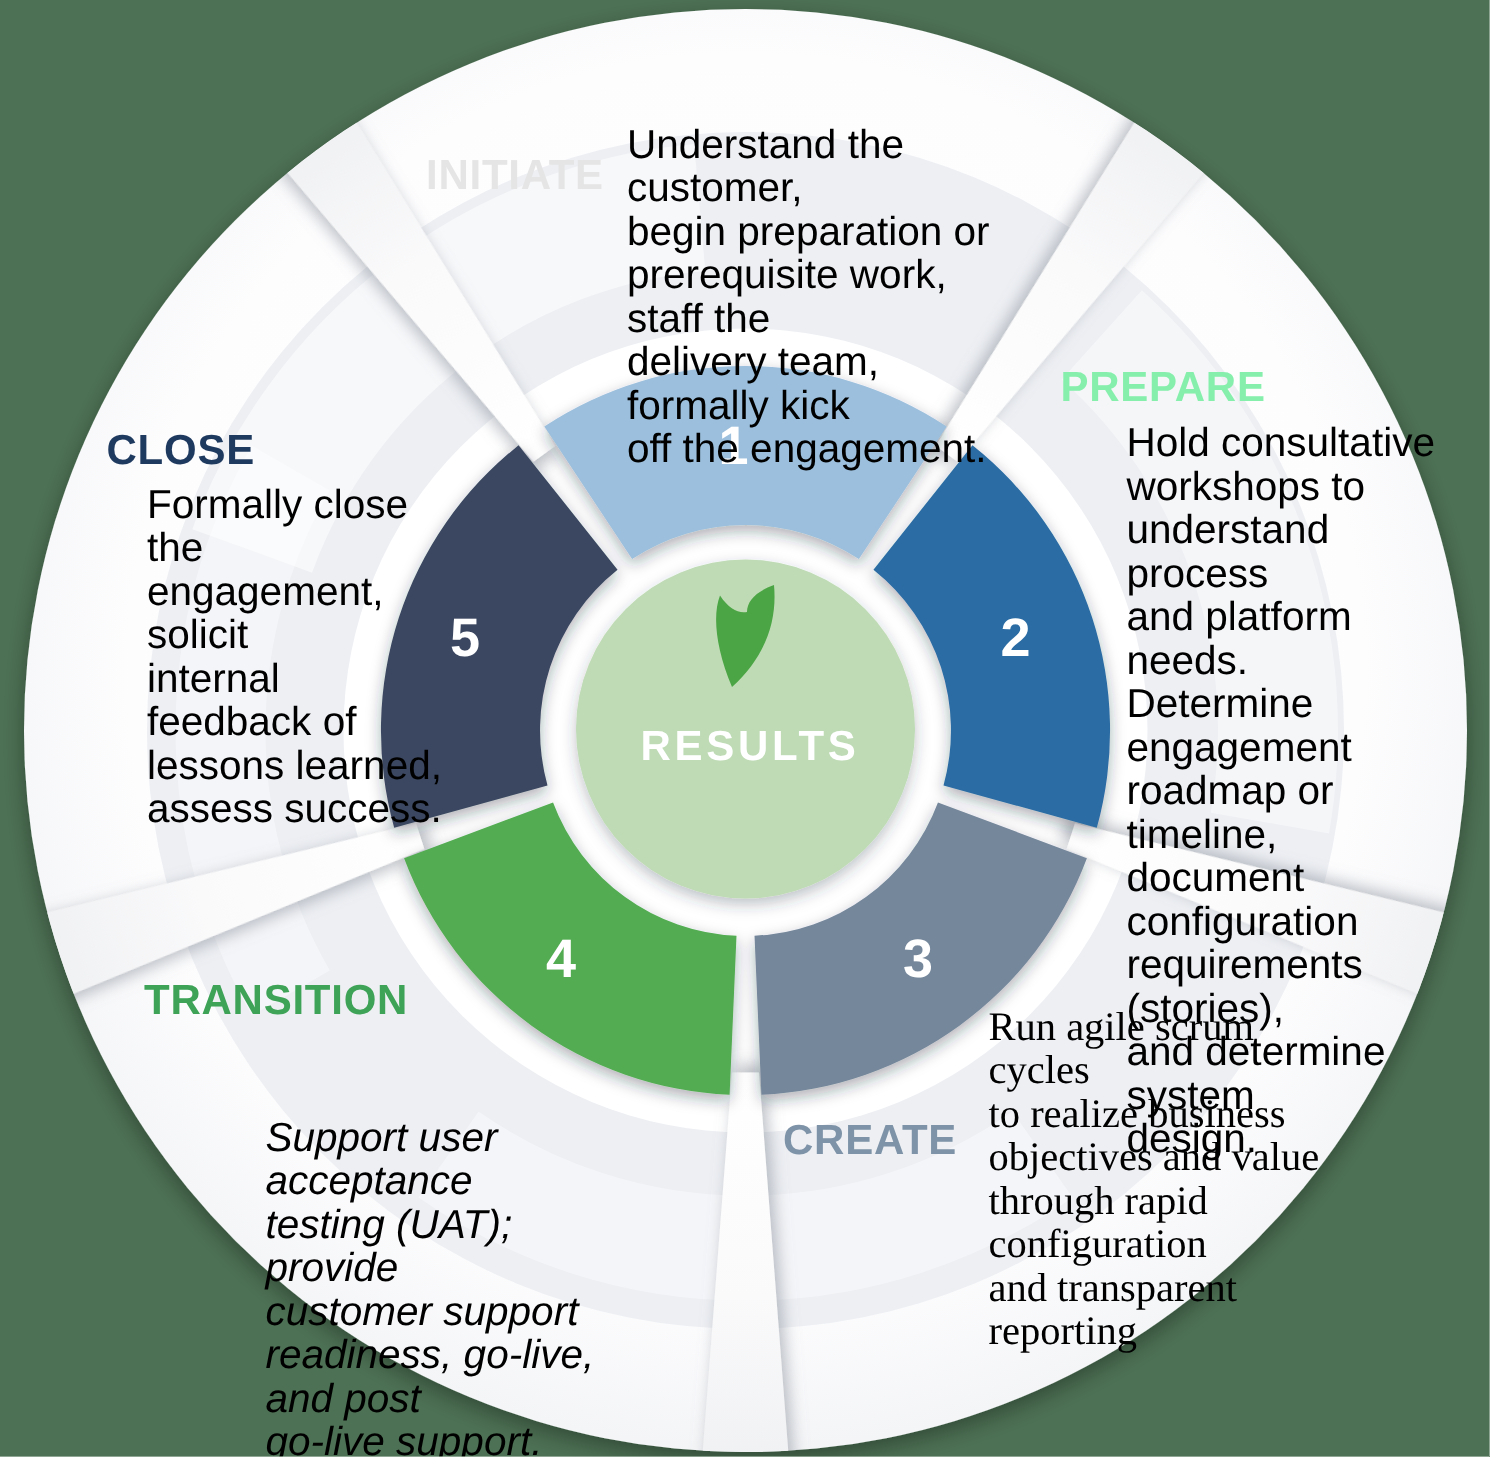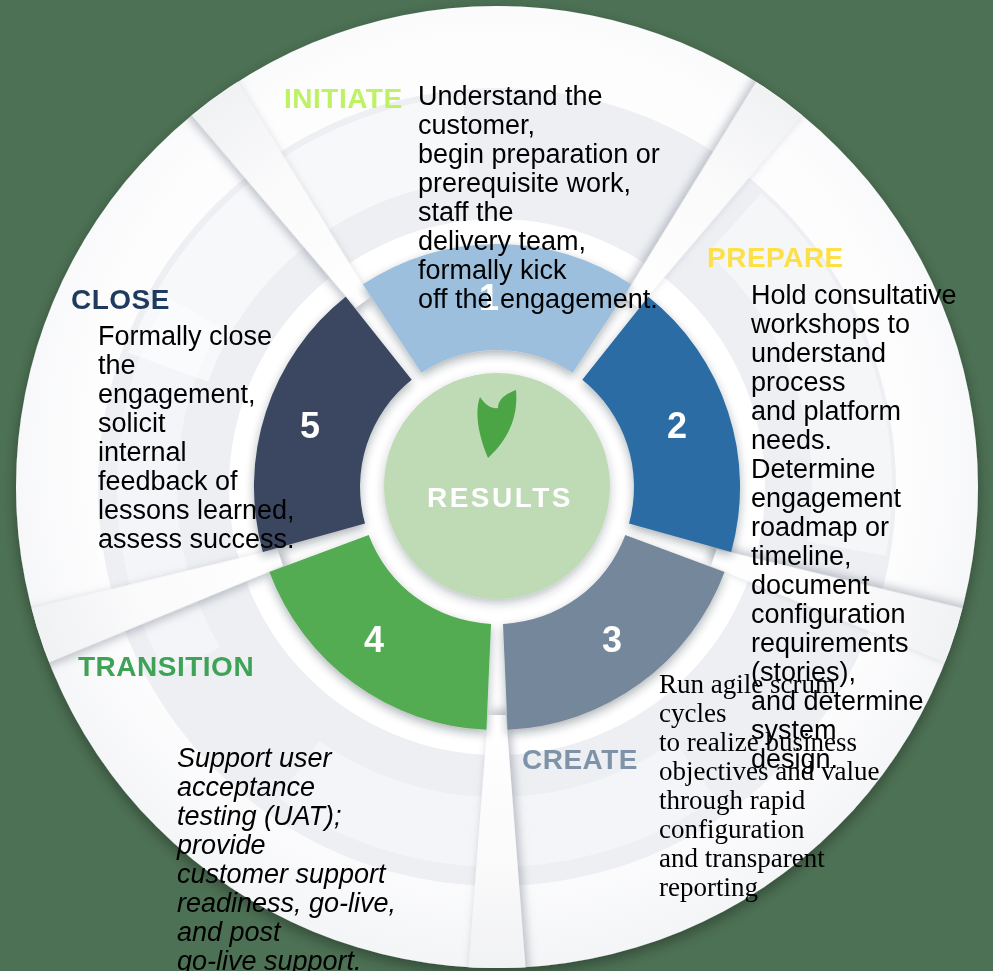--- a/index.html
+++ b/index.html
@@ -82,30 +82,30 @@
     <circle cx="497" cy="486" r="113" filter="url(#hubShadow)" fill="#BEDBB5"></circle>
     <path d="M 488 458
              C 477 432 475 410 480 397
              C 486 406 492 409 498 408
              C 498 400 505 394 516 390
              C 518 412 512 436 488 458 Z" fill="#4CA544"></path>
     <text class="results-text" x="500" y="497" text-anchor="middle" dominant-baseline="central" fill="#FFFFFF">RESULTS</text>
   </svg>
 
   <div class="phase-block" style="left:284px;top:83px;">
-    <div class="phase-label" style="color: #bef264;">INITIATE</div>
+    <div class="phase-label" style="color: #e5e5e5; margin-top: 18px;">INITIATE</div>
   </div>
   <div class="phase-block phase-desc" style="left:418px;top:82px;width:256px;">Understand the customer,
 begin preparation or
 prerequisite work, staff the
 delivery team, formally kick
 off the engagement.</div>
 
   <div class="phase-block" style="left:707px;top:242px;">
-    <div class="phase-label" style="color: #fde047;">PREPARE</div>
+    <div class="phase-label" style="color: #86efac;">PREPARE</div>
   </div>
   <div class="phase-block phase-desc" style="left:751px;top:281px;width:226px;">Hold consultative
 workshops to
 understand process
 and platform needs.
 Determine engagement
 roadmap or timeline,
 document configuration
 requirements (stories),
 and determine system
@@ -115,21 +115,21 @@
     <div class="phase-label" style="color: rgb(126, 147, 167);">CREATE</div>
   </div>
   <div class="phase-block phase-desc" style="left:659px;top:670px;width:235px;font-family:Liberation Serif, serif;">Run agile scrum cycles
 to realize business
 objectives and value
 through rapid
 configuration
 and transparent
 reporting</div>
 
-  <div class="phase-block" style="left:78px;top:651px;">
+  <div class="phase-block" style="left:96px;top:651px;">
     <div class="phase-label" style="color: rgb(62, 163, 87);">TRANSITION</div>
   </div>
   <div class="phase-block phase-desc" style="left:177px;top:744px;width:245px;font-style:italic;">Support user acceptance
 testing (UAT); provide
 customer support
 readiness, go-live, and post
 go-live support.</div>
 
   <div class="phase-block" style="left:71px;top:284px;">
     <div class="phase-label" style="color: rgb(31, 58, 95);">CLOSE</div>

